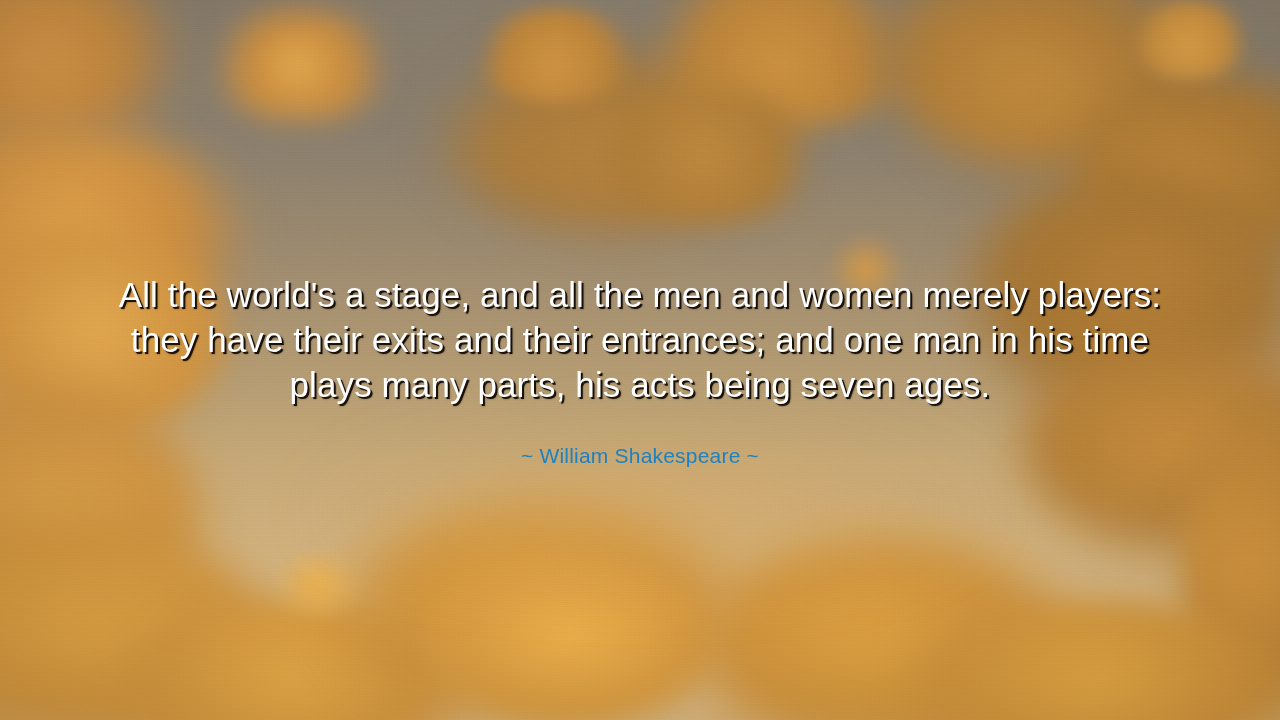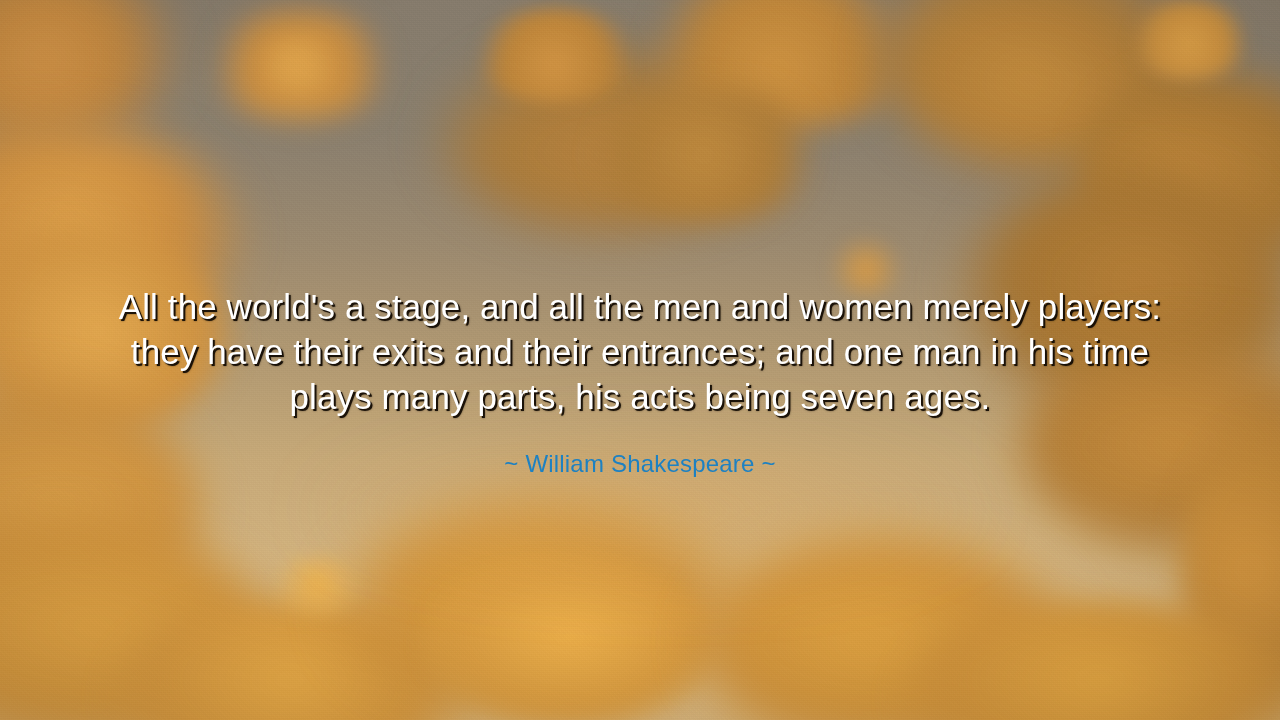--- a/index.html
+++ b/index.html
@@ -67,42 +67,42 @@
   .quote-block {
     position: absolute;
     left: 0;
     right: 0;
     top: 272px;
     text-align: center;
     padding: 0 90px;
     box-sizing: border-box;
   }
   .quote-text {
-    margin: 12px;
+    margin: 0;
     color: #ffffff;
     font-size: 35px;
     line-height: 45px;
     font-weight: 400;
     letter-spacing: .1px;
     text-shadow:
        2px 2px 0px rgba(20,12,4,.92),
        2px 2px 2px rgba(20,12,4,.55);
     white-space: pre-line;
   }
   .attrib-block {
     position: absolute;
     left: 0;
     right: 0;
     top: 437px;
     text-align: center;
   }
   .attrib-text {
-    margin: 8px;
+    margin: 0;
     color: #1d81c2;
-    font-size: 24px;
+    font-size: 21px;
     line-height: 38px;
     font-weight: 400;
     letter-spacing: .2px;
   }
 </style>
 </head>
 <body>
 
 <div id="stage">
 

